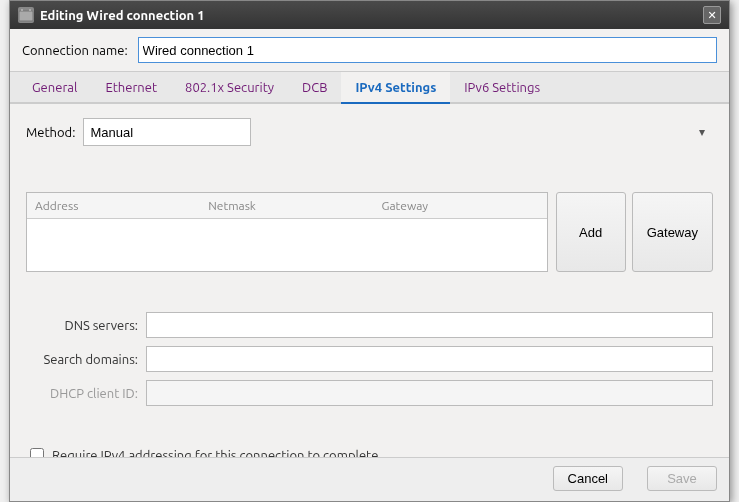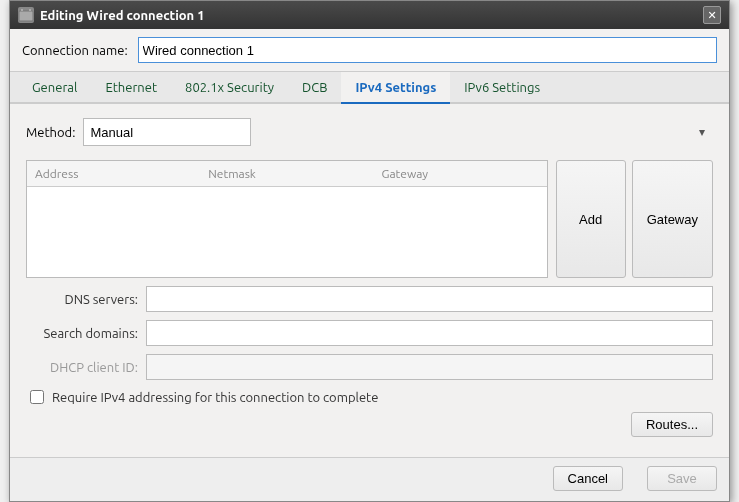--- a/index.html
+++ b/index.html
@@ -90,38 +90,39 @@
     .tabs-bar {
       display: flex;
       background: #e8e8e8;
       border-bottom: 2px solid #ccc;
       padding: 0 8px;
       flex-shrink: 0;
     }
     .tab {
       padding: 8px 14px;
       font-size: 13px;
-      color: #14532d;
+      color: #701a75;
       cursor: pointer;
       border-bottom: 2px solid transparent;
       margin-bottom: -2px;
       white-space: nowrap;
     }
     .tab.active {
       color: #1a6abf;
       border-bottom: 2px solid #1a6abf;
       font-weight: bold;
       background: #f2f1f0;
     }
     .content {
       flex: 1;
       padding: 14px 16px 10px;
       display: flex;
       flex-direction: column;
       overflow: hidden;
+      gap: 32px;
     }
     .method-row {
       display: flex;
       align-items: center;
       margin-bottom: 14px;
     }
     .method-label {
       font-size: 13px;
       margin-right: 8px;
     }

